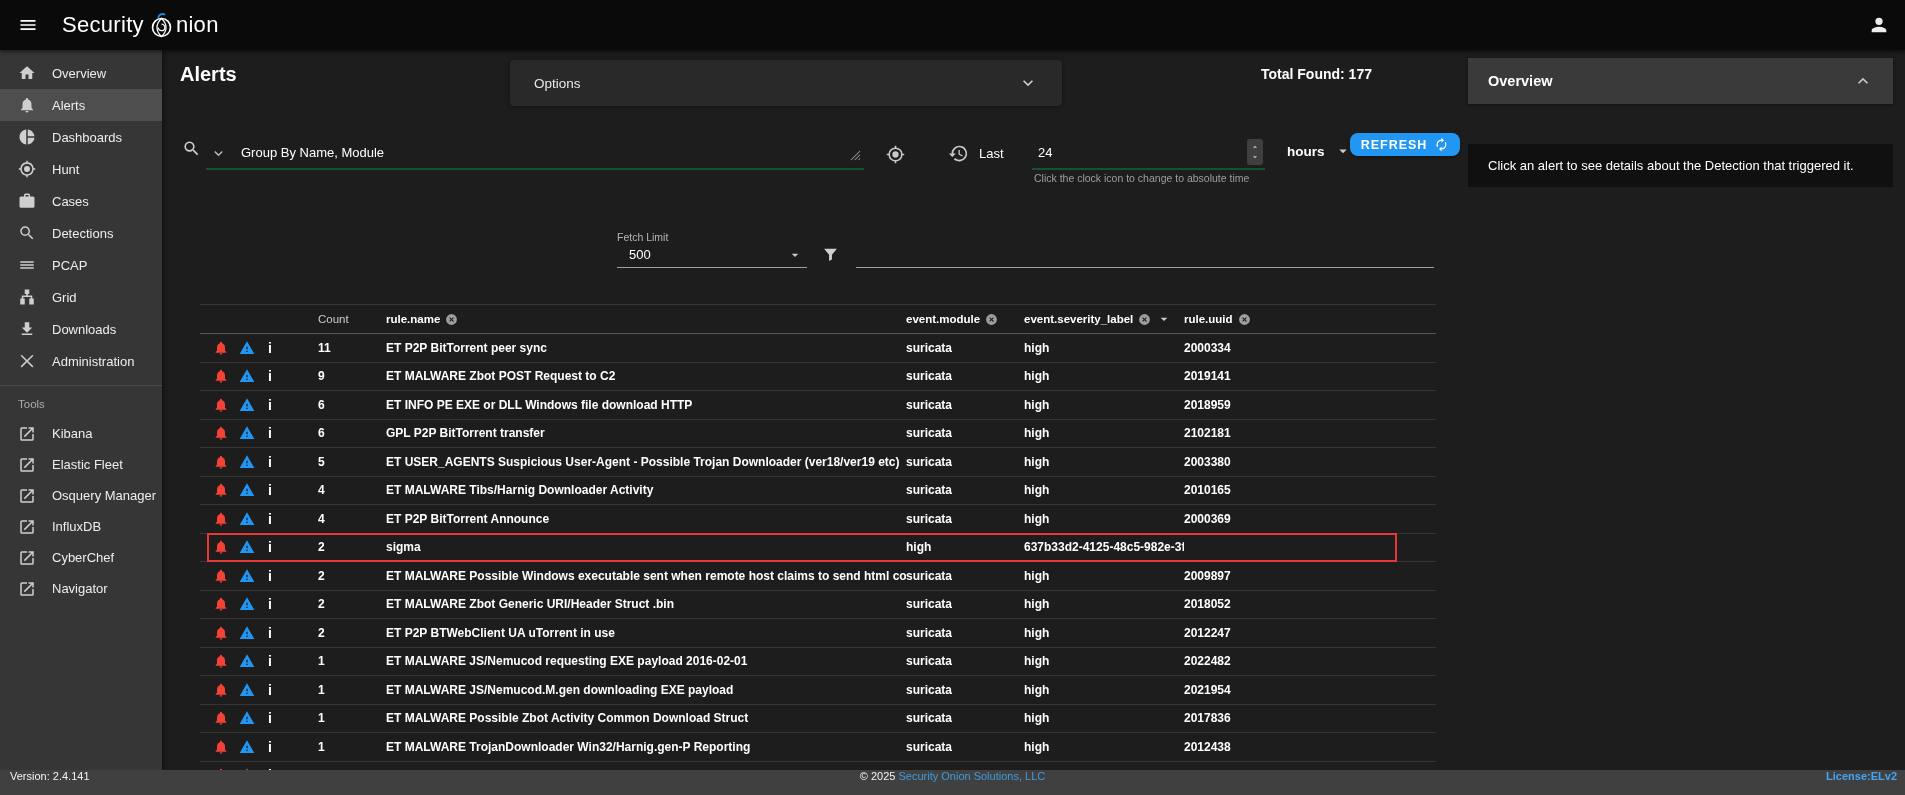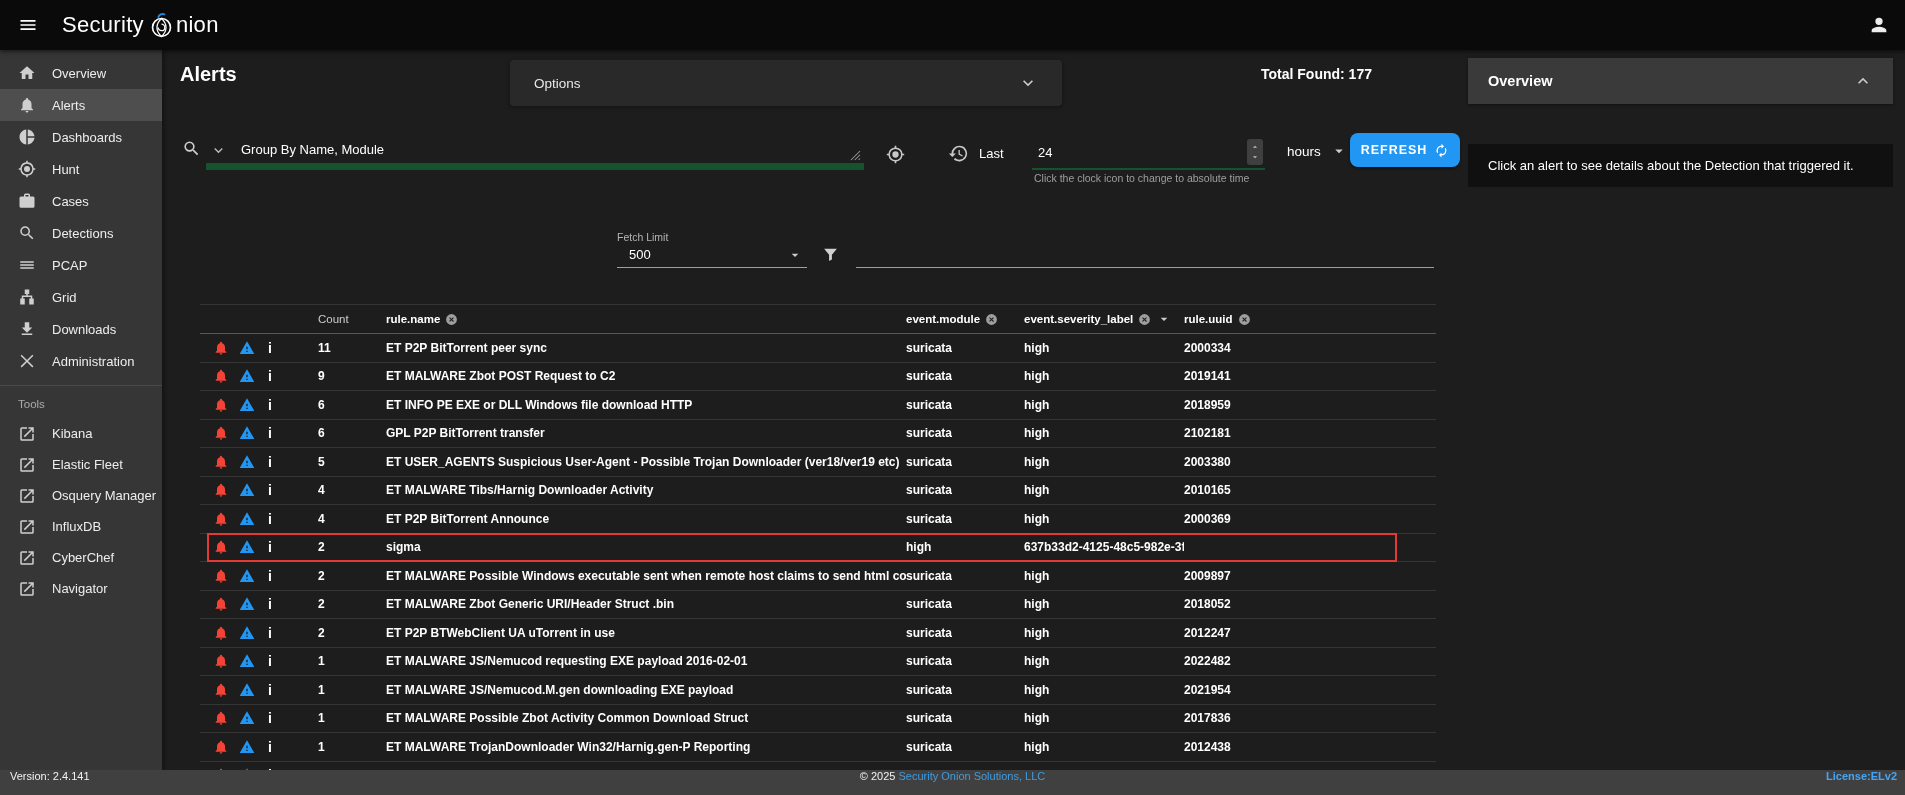--- a/index.html
+++ b/index.html
@@ -35,39 +35,39 @@
   .page-title { position:absolute; left:18px; top:13px; font-size:20px; font-weight:bold; }
   .options-panel { position:absolute; left:348px; top:10px; width:552px; height:46px; background:#292929;
                    border-radius:4px; display:flex; align-items:center; padding:0 24px; cursor:pointer;
                    box-shadow:0 1px 4px rgba(0,0,0,.4); }
   .options-panel .label { flex:1; font-size:13.5px; color:#e8e8e8; }
   .options-panel .ic { width:20px; height:20px; color:#ccc; }
   .total-found { position:absolute; left:1099px; top:16px; font-size:14px; font-weight:bold; }
 
   .search-mag { position:absolute; left:20px; top:89px; width:19px; height:19px; color:#cfcfcf; }
   .search-field { position:absolute; left:44px; top:86px; width:658px; height:34px;
-                  border-bottom:7px solid #14532d; display:flex; align-items:center; }
+                  border-bottom:2px solid #14532d; display:flex; align-items:center; }
   .search-field .ic { width:17px; height:17px; color:#bbb; margin:2px 0 0 4px; cursor:pointer; }
   .search-field input { background:transparent; border:none; outline:none; color:#fff;
                         font-size:13px; font-family:inherit; margin-left:14px; width:560px; }
   .resize-grip { position:absolute; left:686px; top:98px; width:15px; height:15px; color:#9a9a9a; }
   .crosshair-btn { position:absolute; left:724px; top:95px; width:19px; height:19px; color:#c8c8c8; cursor:pointer; }
   .history-btn { position:absolute; left:786px; top:93px; width:21px; height:21px; color:#c8c8c8; cursor:pointer; }
   .last-label { position:absolute; left:817px; top:96px; font-size:13px; }
   .time-field { position:absolute; left:870px; top:86px; width:233px; height:34px;
                 border-bottom:2px solid #14532d; display:flex; align-items:center; }
   .time-field input { background:transparent; border:none; outline:none; color:#fff;
                       font-size:13px; font-family:inherit; margin-left:6px; flex:1; width:40px; }
   .spinner { width:16px; height:26px; background:#3f3f3f; border-radius:3px; margin-right:2px;
              display:flex; flex-direction:column; align-items:center; justify-content:center; cursor:pointer; }
   .spinner .ic { width:12px; height:10px; color:#c0c0c0; }
   .unit-select { position:absolute; left:1125px; top:92px; display:flex; align-items:center; gap:9px; cursor:pointer; }
-  .unit-select .value { font-size:13.5px; font-weight:normal; }
+  .unit-select .value { font-size:13.5px; font-weight:bold; }
   .unit-select .ic { width:18px; height:18px; color:#ccc; }
-  .refresh-btn { position:absolute; left:1188px; top:83px; width:110px; height:34px; background:#2196f3;
+  .refresh-btn { position:absolute; left:1188px; top:83px; width:110px; height:23px; background:#2196f3;
                  border:none; border-radius:8px; color:#fff; font-family:inherit; font-size:12.5px;
                  font-weight:bold; letter-spacing:1px; display:flex; align-items:center; justify-content:center;
                  gap:7px; cursor:pointer; box-shadow:0 2px 3px rgba(0,0,0,.35); }
   .refresh-btn .ic { width:15px; height:15px; color:#fff; }
   .time-hint { position:absolute; left:872px; top:122px; font-size:10.5px; color:#9e9e9e; }
 
   .fetch-label { position:absolute; left:455px; top:181px; font-size:10.5px; color:#b5b5b5; }
   .fetch-field { position:absolute; left:455px; top:192px; width:190px; height:26px;
                  border-bottom:1px solid #9e9e9e; display:flex; align-items:center; cursor:pointer; }
   .fetch-field .value { font-size:13px; flex:1;margin-left:12px; }

